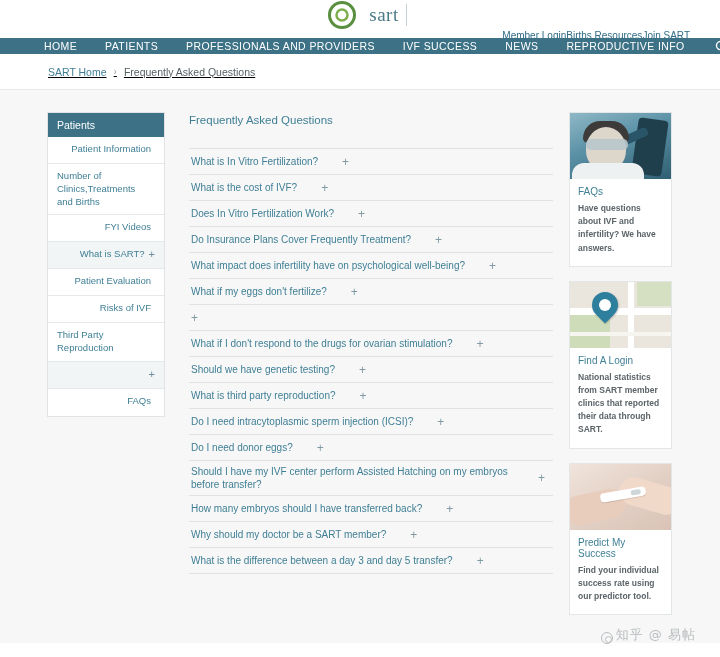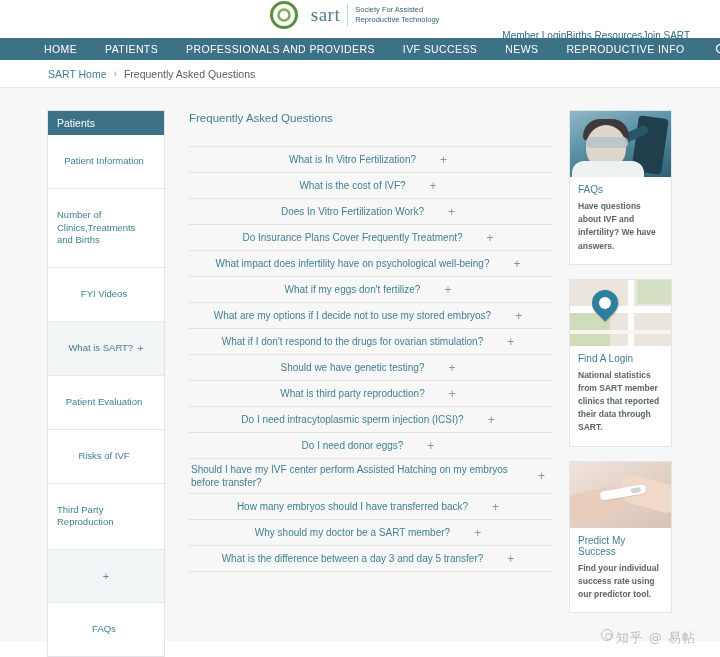--- a/index.html
+++ b/index.html
@@ -63,21 +63,21 @@
     align-items: center;
     font-size: 10px;
   }
   .toplinks a {
     color: #2f6b86;
     text-decoration: none;
   }
 
   
   .nav {
-    height: 22px;
+    height: 16px;
     background: #3d7286;
     display: flex;
     align-items: stretch;
     padding-left: 30px;
     position: relative;
   }
   .nav-item {
     display: flex;
     align-items: center;
     padding: 0 14px;
@@ -90,27 +90,28 @@
   .nav-search {
     display: flex;
     align-items: center;
     padding: 0 16px;
     color: #ffffff;
   }
   .nav-search svg { display: block; }
 
   
   .crumbbar {
-    height: 28px;
+    height: 36px;
     background: #ffffff;
     display: flex;
     align-items: center;
     padding-left: 48px;
     font-size: 10.5px;
     border-bottom: 1px solid #e7eaec;
+    text-decoration: underline;
   }
   .crumbbar a { color: #3f7f95; text-decoration: none; }
   .crumbbar .sep { color: #9aa3a8; margin: 0 7px; font-size: 10px; }
   .crumbbar .cur { color: #555f63; }
 
   
   .content {
     position: relative;
     display: flex;
     padding: 22px 30px 0 30px;
@@ -138,26 +139,26 @@
   }
   .side-head {
     background: #3d7286;
     color: #ffffff;
     font-size: 10.5px;
     padding: 6px 9px;
     font-weight: 500;
   }
   .side-item {
     border-bottom: 1px solid #e6e9ea;
-    padding: 20px 9px;
+    padding: 6px 9px;
     font-size: 9.5px;
     line-height: 1.35;
     color: #3f7f95;
     display: flex;
-    justify-content: center;
+    justify-content: flex-end;
     align-items: flex-start;
     gap: 4px;
     min-height: 27px;
   }
   .side-item.alt { background: #f2f5f6; }
   .side-item:last-child { border-bottom: none; }
   .side-item .plus { color: #6d8d99; font-size: 11px; line-height: 1; padding-top: 1px; }
 
   
   .main {
@@ -168,21 +169,21 @@
   .main-title {
     font-size: 11.5px;
     color: #3f7f95;
     margin: 2px 0 22px 0;
   }
   .faq-list { border-top: 1px solid #dfe3e5; }
   .faq-row {
     border-bottom: 1px solid #dfe3e5;
     display: flex;
     align-items: center;
-    justify-content: center;
+    justify-content: flex-start;
     gap: 24px;
     min-height: 26px;
     padding: 4px 4px 4px 2px;
   }
   .faq-q {
     font-size: 10px;
     color: #3f7f95;
     line-height: 1.3;
   }
   .faq-plus {
@@ -248,21 +249,21 @@
   .watermark {
     position: absolute;
     right: 24px;
     bottom: 10px;
     font-size: 13px;
     color: #b9bdbf;
     letter-spacing: 1px;
     z-index: 5;
     font-family: "DejaVu Sans", sans-serif;
   }
-  .watermark .mark { display:inline-flex; align-items:flex-start; gap:3px; }
+  .watermark .mark { display:inline-flex; align-items:flex-end; gap:3px; }
   .watermark .circ {
     display:inline-block; width:12px; height:12px; border:1.5px solid #b9bdbf; border-radius:50%;
     position:relative;
   }
   .watermark .circ:after {
     content:""; position:absolute; left:3px; top:2.5px; width:5px; height:5px; border:1.5px solid #b9bdbf; border-radius:50%;
   }
 </style>
 </head>
 <body>
@@ -273,21 +274,20 @@
     <div class="logo">
       <span class="logo-mark">
         <svg width="36" height="30" viewBox="0 0 36 30">
           <circle cx="15" cy="15" r="12.5" fill="none" stroke="#5a8f3f" stroke-width="3"></circle>
           <circle cx="15" cy="15" r="5.5" fill="none" stroke="#7fae4e" stroke-width="2.5"></circle>
         </svg>
       </span>
       <span class="logo-text">
         <span class="logo-word">sart</span>
         <span class="logo-divider"></span>
-        <span class="logo-sub">Society For Assisted Reproductive Technology</span>
       </span>
     </div>
     <div class="toplinks">
       <a href="#">Member Login</a>
       <a href="#">Births Resources</a>
       <a href="#">Join SART</a>
     </div>
   </div>
 
   <div class="nav">
@@ -377,21 +377,20 @@
         </div>
         <div class="faq-row">
           <span class="faq-q">What impact does infertility have on psychological well-being?</span>
           <span class="faq-plus">+</span>
         </div>
         <div class="faq-row">
           <span class="faq-q">What if my eggs don't fertilize?</span>
           <span class="faq-plus">+</span>
         </div>
         <div class="faq-row">
-          <span class="faq-q">What are my options if I decide not to use my stored embryos?</span>
           <span class="faq-plus">+</span>
         </div>
         <div class="faq-row">
           <span class="faq-q">What if I don't respond to the drugs for ovarian stimulation?</span>
           <span class="faq-plus">+</span>
         </div>
         <div class="faq-row">
           <span class="faq-q">Should we have genetic testing?</span>
           <span class="faq-plus">+</span>
         </div>

